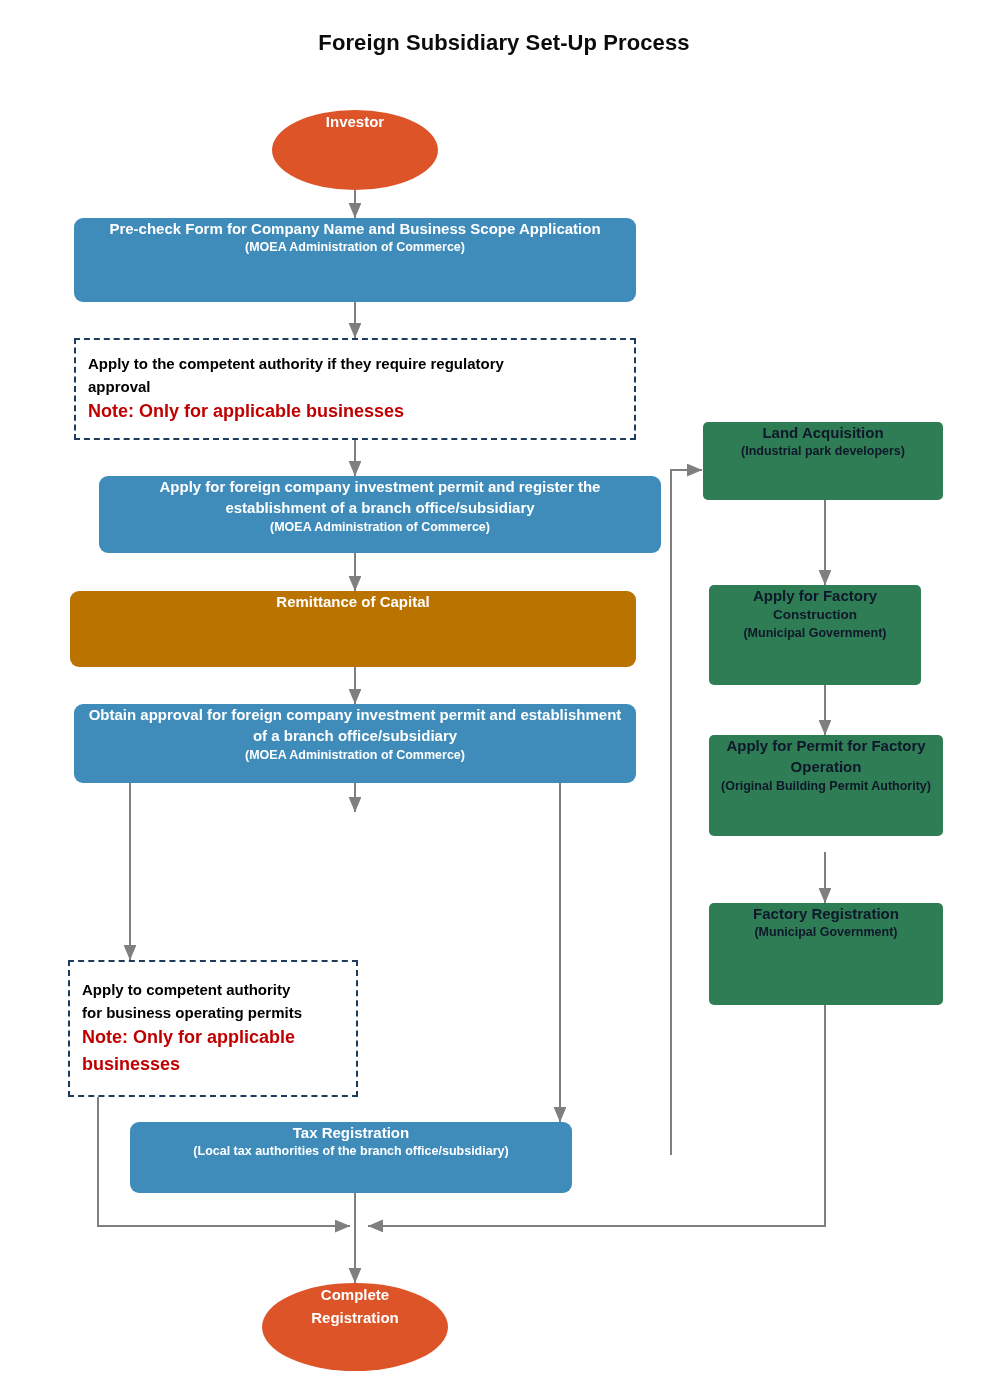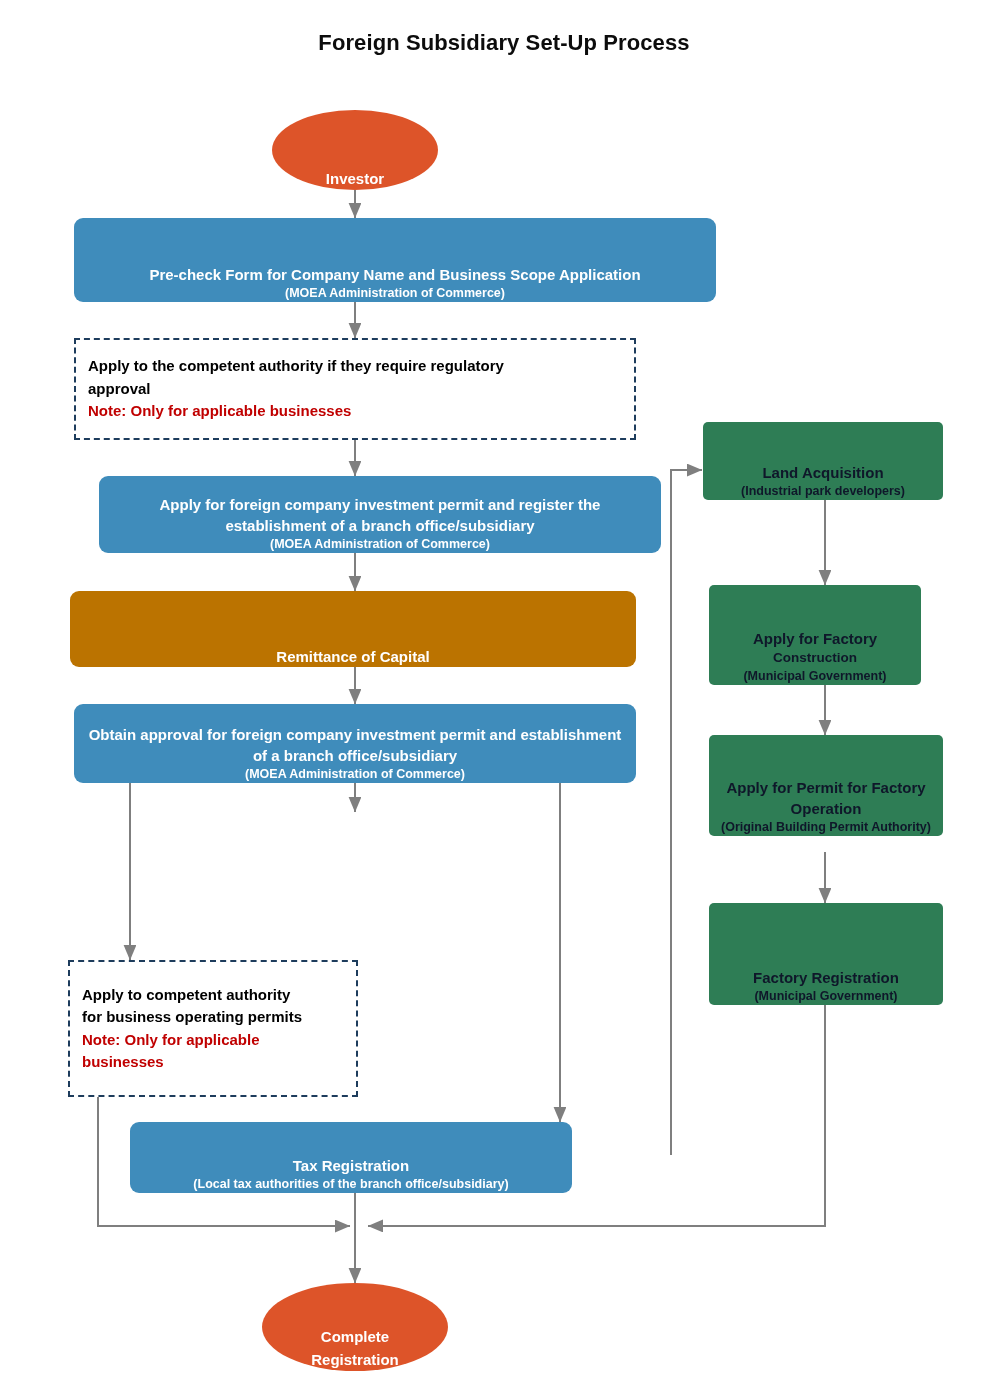--- a/index.html
+++ b/index.html
@@ -24,21 +24,21 @@
     width: 1008px;
     height: 1386px;
     pointer-events: none;
   }
   .node {
     position: absolute;
     box-sizing: border-box;
     display: flex;
     flex-direction: column;
     align-items: center;
-    justify-content: flex-end;
+    justify-content: flex-start;
     text-align: center;
     z-index: 2;
   }
   .title {
     position: absolute;
     width: 100%;
     text-align: center;
     font-size: 22px;
     font-weight: bold;
     color: #0c0c0c;
@@ -93,21 +93,21 @@
     line-height: 1.4;
     padding: 0 8px;
   }
   .note-main {
     font-size: 15px;
     font-weight: bold;
     color: #000000;
     line-height: 1.5;
   }
   .note-red {
-    font-size: 15px;
+    font-size: 18px;
     font-weight: bold;
     color: #c00000;
     line-height: 1.5;
   }
 </style>
 </head>
 <body>
 
 <div id="canvas">
 
@@ -135,21 +135,21 @@
       <path d="M98,1097 L98,1226 L350,1226"></path>
       <path d="M825,1005 L825,1226 L368,1226"></path>
       <path d="M355,1193 L355,1283"></path>
     </g>
   </svg>
 
   <div class="node ellipse" style="left:272px; top:110px; width:166px; height:80px;">
     <span>Investor</span>
   </div>
 
-  <div class="node box-blue" style="left:74px; top:218px; width:642px; height:84px;">
+  <div class="node box-blue" style="left:74px; top:218px; width:562px; height:84px;">
     <div class="ln-main">Pre-check Form for Company Name and Business Scope Application</div>
     <div class="ln-sub">(MOEA Administration of Commerce)</div>
   </div>
 
   <div class="node box-dashed" style="left:74px; top:338px; width:562px; height:102px;">
     <div class="note-main">Apply to the competent authority if they require regulatory</div>
     <div class="note-main">approval</div>
     <div class="note-red">Note: Only for applicable businesses</div>
   </div>
 

